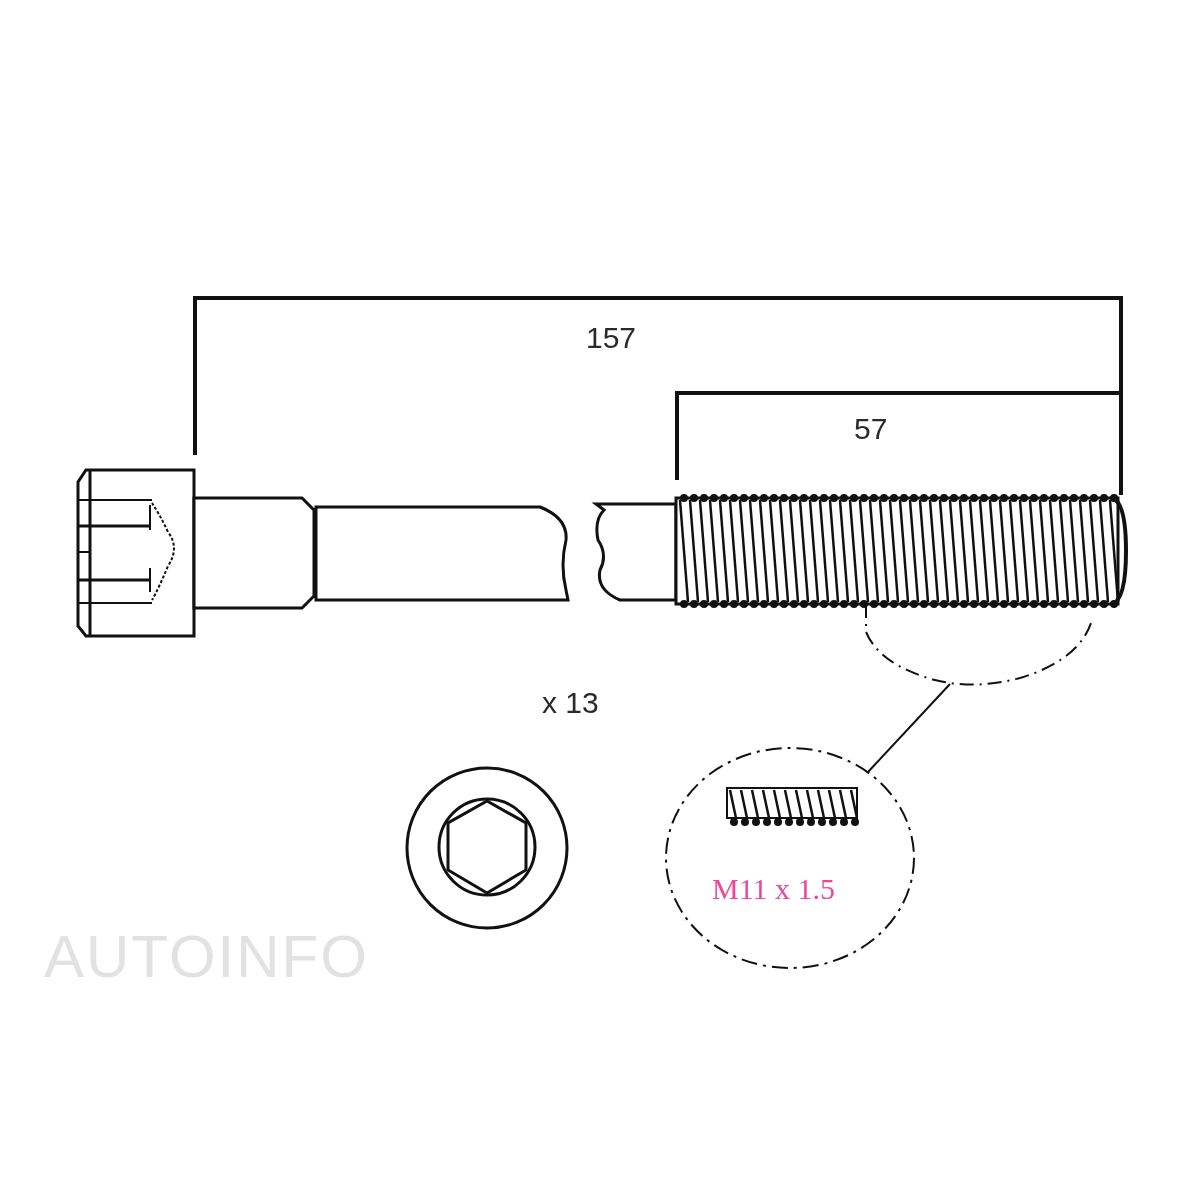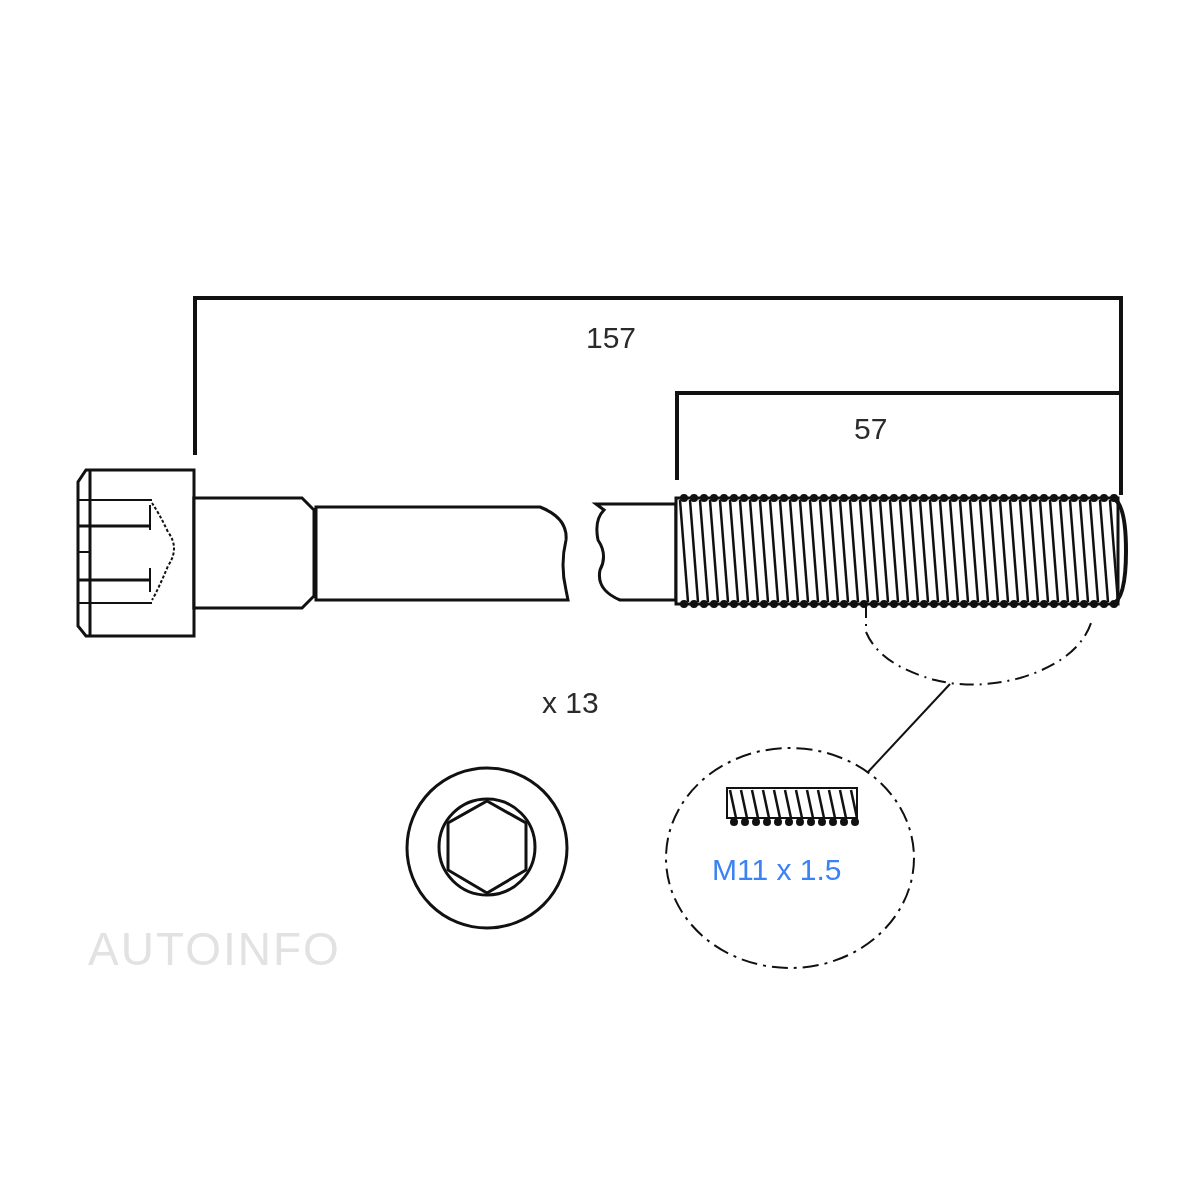--- a/index.html
+++ b/index.html
@@ -10,26 +10,25 @@
     position: absolute;
     font-family: "Liberation Sans", sans-serif;
     color: #2a2a2a;
     font-size: 30px;
     line-height: 1;
     white-space: nowrap;
   }
   .watermark {
     position: absolute;
     font-family: "Liberation Sans", sans-serif;
-    font-size: 46px;
+    font-size: 60px;
     letter-spacing: 2px;
     color: #e2e2e2;
     white-space: nowrap;
     font-weight: 400;
-    margin-left: 44px;
   }
 </style>
 </head>
 <body>
 
 <div class="canvas">
   <svg width="1200" height="1200" viewBox="0 0 1200 1200">
 
     <g stroke="#111" stroke-width="4" fill="none">
       <polyline points="195,455 195,298 1121,298 1121,495"></polyline>
@@ -240,16 +239,16 @@
     <g stroke="#111" stroke-width="3" fill="none">
       <circle cx="487" cy="848" r="80"></circle>
       <circle cx="487" cy="847" r="48"></circle>
       <polygon points="487,801 526,823 526,870 487,893 448,870 448,823"></polygon>
     </g>
   </svg>
 
   <div class="label" style="left:586px; top:323px;">157</div>
   <div class="label" style="left:854px; top:414px;">57</div>
   <div class="label" style="left:542px; top:688px;">x 13</div>
-  <div class="label" style="left:712px; top:855px; color:#3b82f6;">M11 x 1.5</div>
+  <div class="label" style="left:712px; top:874px; color:#ec4899;font-family:Liberation Serif, serif;">M11 x 1.5</div>
 
   <div class="watermark" style="left:44px; top:922px;">AUTOINFO</div>
 </div>
 
 </body></html>

